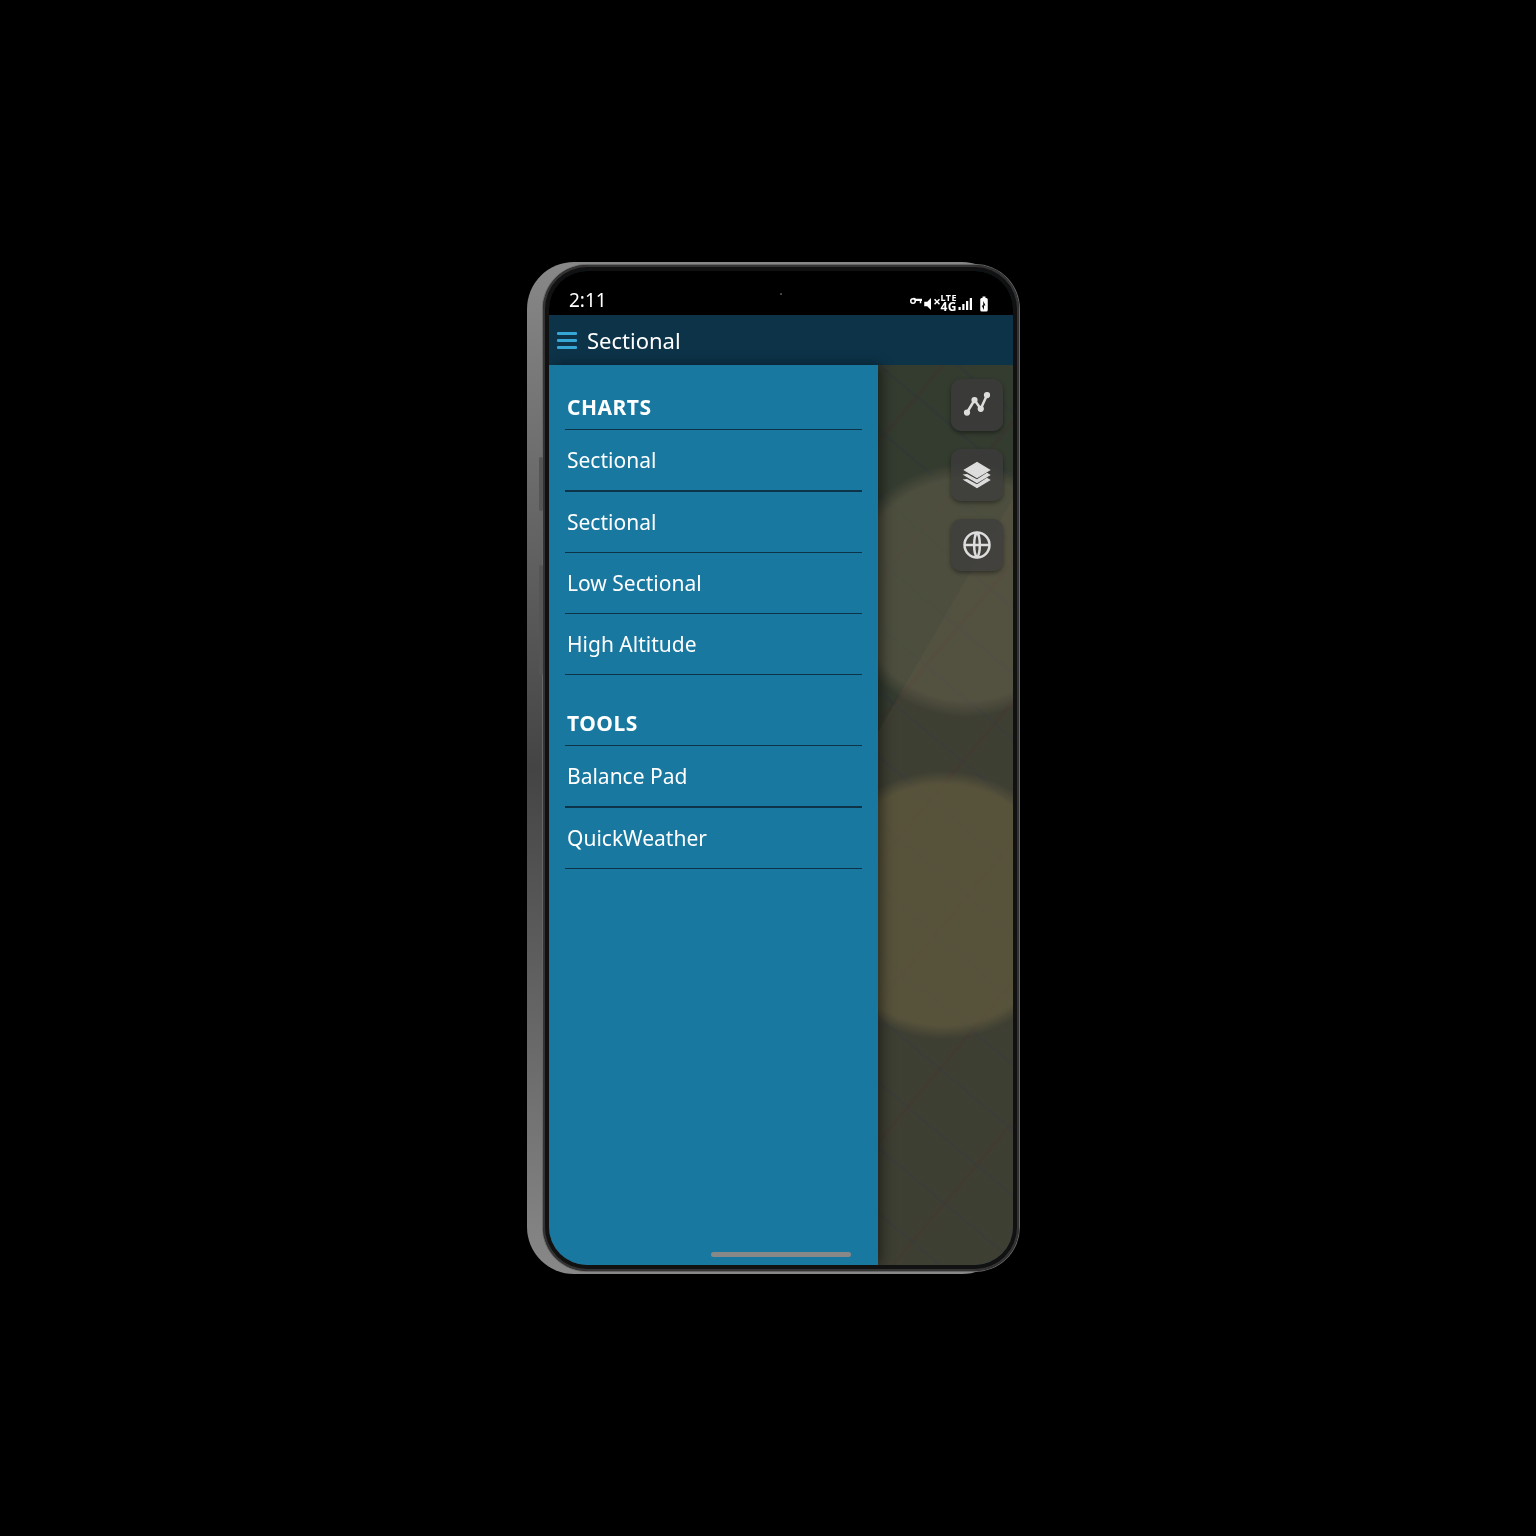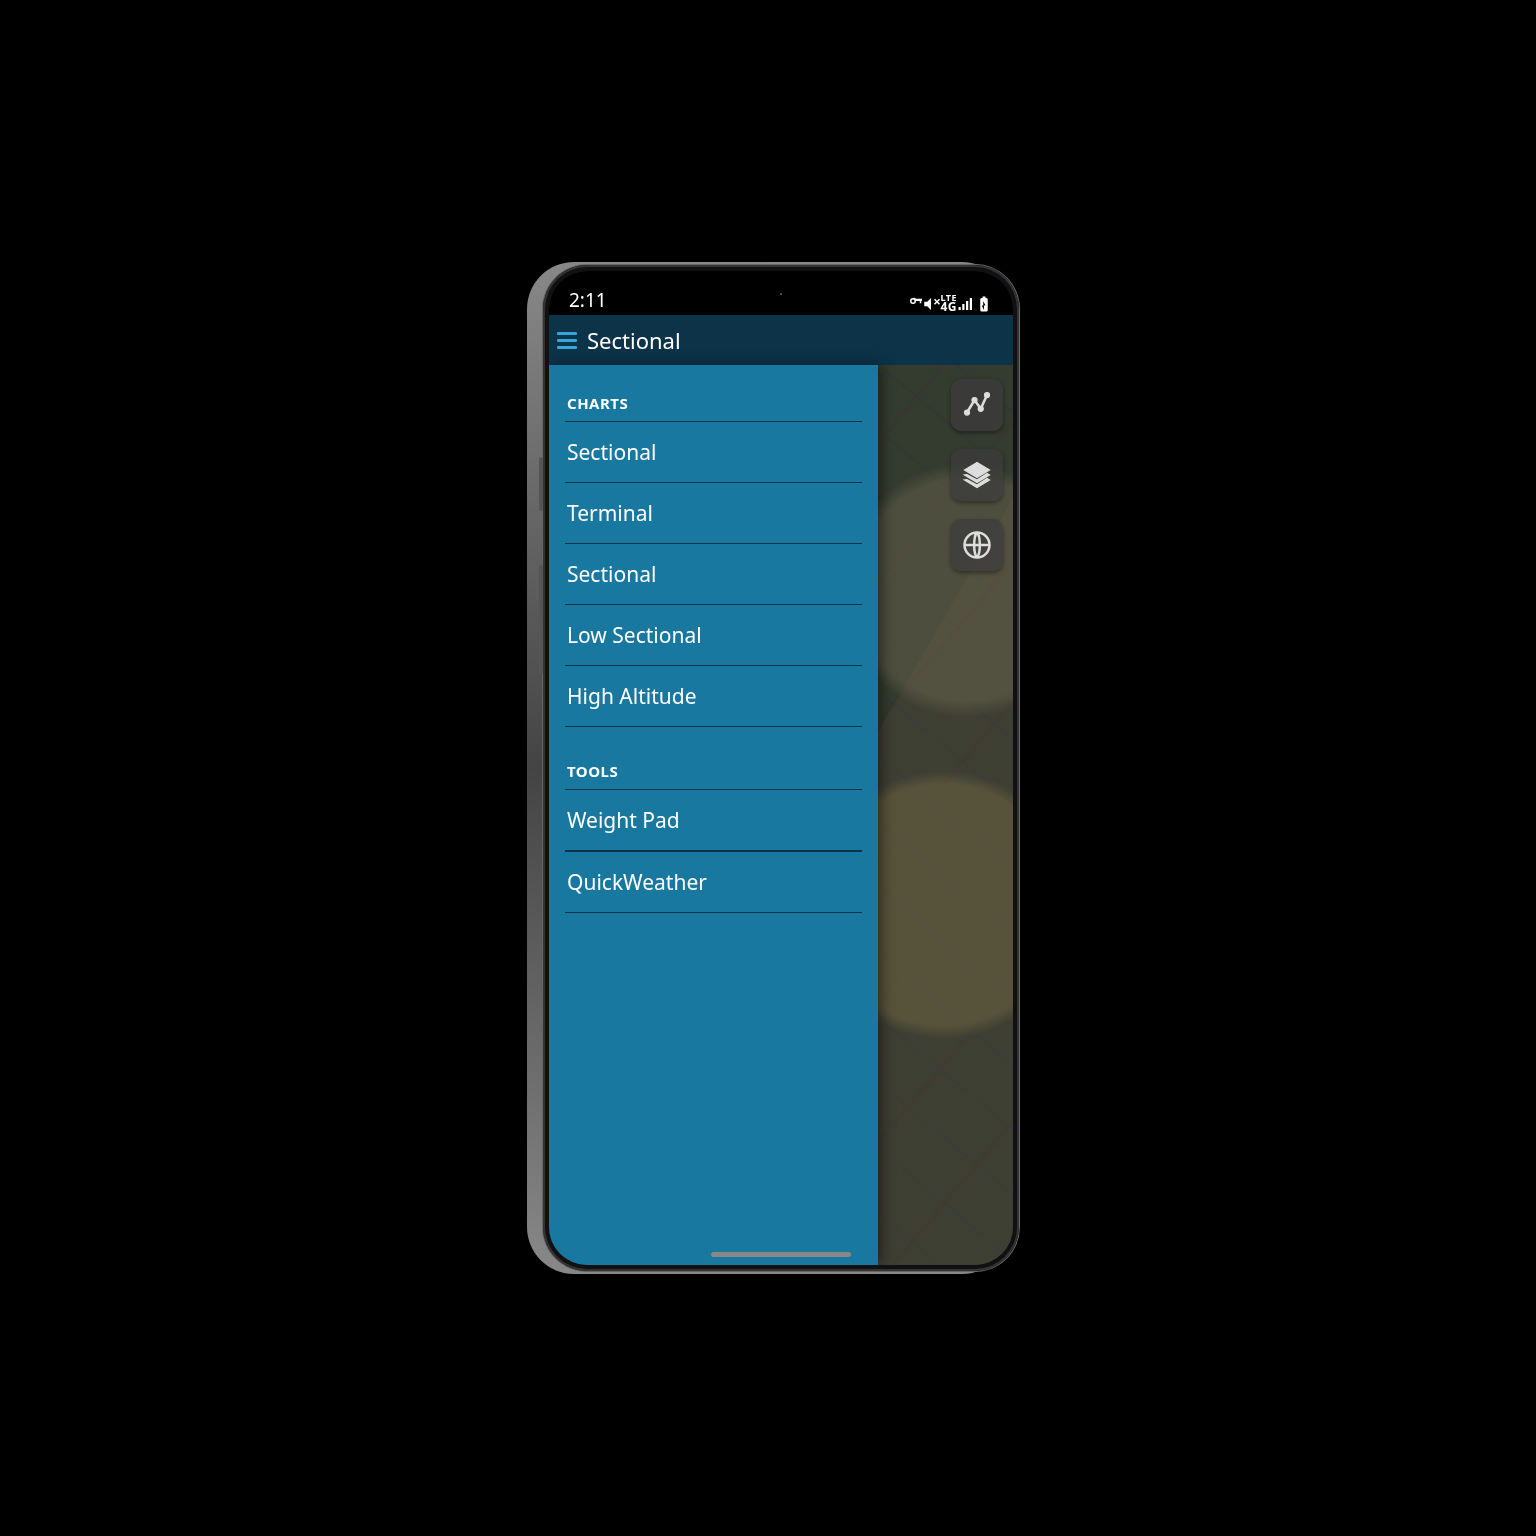--- a/index.html
+++ b/index.html
@@ -95,21 +95,21 @@
   }
   .fab svg{width:30px;height:30px;fill:#ddd;stroke:#ddd}
   
   .drawer{
     position:absolute;top:0;left:0;bottom:0;width:71%;
     background:var(--drawer);color:var(--ink);
     padding:28px 18px 18px;z-index:8;
     box-shadow:4px 0 12px rgba(0,0,0,.45);
   }
   .section-title{
-    font-size:15px;font-weight:700;letter-spacing:.5px;margin-bottom:8px;
+    font-size:21px;font-weight:700;letter-spacing:.5px;margin-bottom:8px;
   }
   .section-title.tools{margin-top:34px}
   .drawer hr{border:none;border-top:1px solid var(--drawer-line);margin:0 -2px}
   .item{
     font-size:21px;font-weight:400;padding:16px 0;cursor:pointer;
   }
   
   .navpill{
     position:absolute;bottom:8px;left:50%;transform:translateX(-50%);
     width:140px;height:5px;border-radius:3px;background:#888;z-index:60;
@@ -177,32 +177,31 @@
               <path fill="none" stroke-width="2" d="M2 12h20M12 2c3 3 3 17 0 20M12 2c-3 3-3 17 0 20"></path>
             </svg>
         </div>
       </div>
 
       <div class="drawer">
         <div class="section-title">CHARTS</div>
         <hr>
         <div class="item">Sectional</div>
           <hr>
-        <div class="item">Terminal</div>
           <hr>
         <div class="item">Sectional</div>
           <hr>
         <div class="item">Low Sectional</div>
           <hr>
         <div class="item">High Altitude</div>
           <hr>
 
         <div class="section-title tools">TOOLS</div>
         <hr>
-        <div class="item">Weight Pad</div>
+        <div class="item">Balance Pad</div>
           <hr>
           <hr>
         <div class="item">QuickWeather</div>
           <hr>
       </div>
     </div>
 
     <div class="navpill"></div>
   </div>
 </div>

